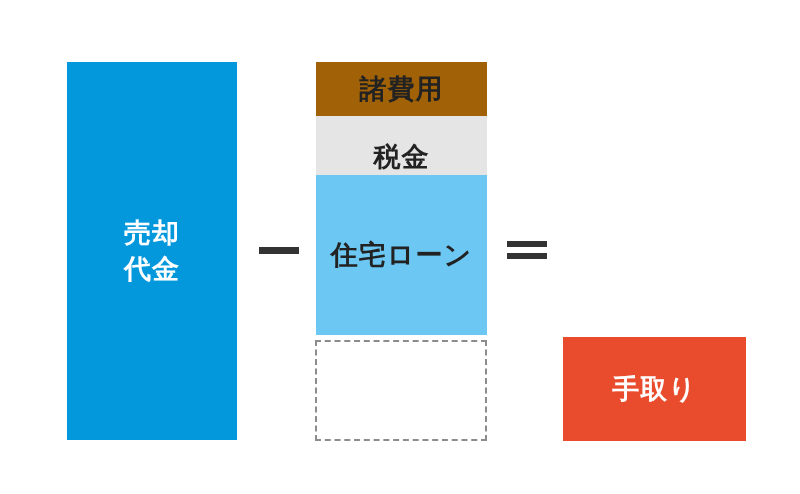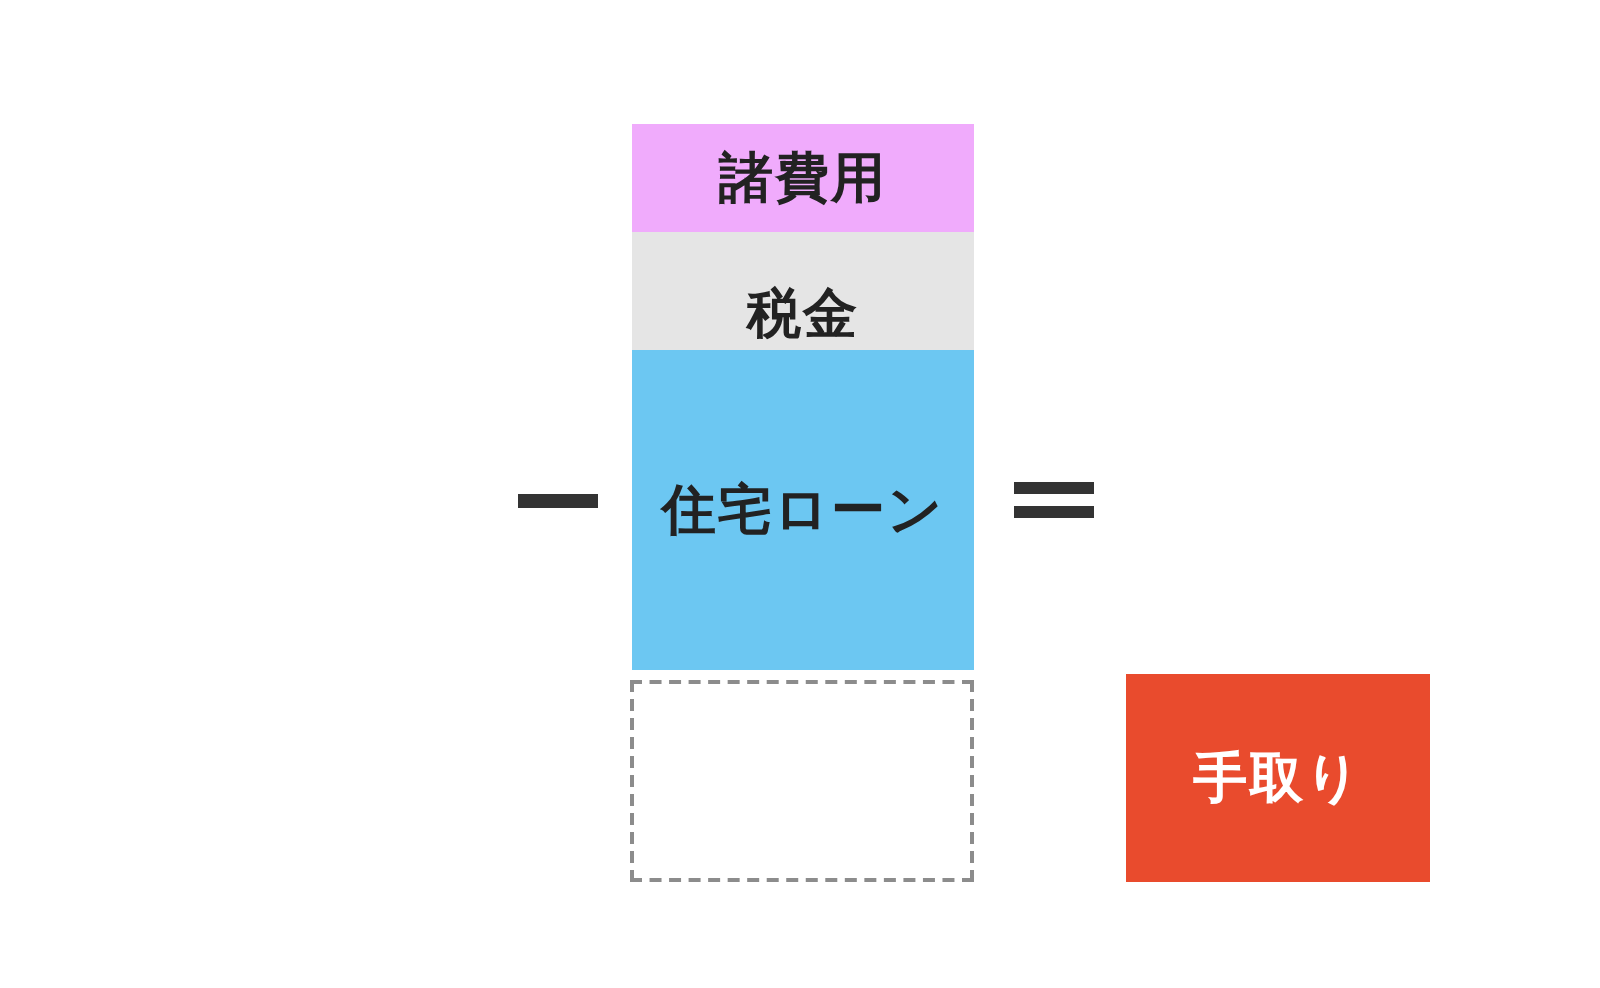--- a/index.html
+++ b/index.html
@@ -38,39 +38,45 @@
   .minuend { left: 67px; top: 62px; width: 170px; height: 378px; }
 
   
   .seg-expenses { left: 316px; top: 62px;  width: 171px; height: 54px; }
   .seg-tax      { left: 316px; top: 116px; width: 171px; height: 59px; align-items: flex-end; }
   .seg-loan     { left: 316px; top: 175px; width: 171px; height: 160px; }
   .placeholder  { left: 315px; top: 340px; width: 172px; height: 101px;
                   border: 2px dashed #8c8c8c; background: transparent; }
 
   
-  .result { left: 563px; top: 337px; width: 152px; height: 104px; }
+  .result { left: 563px; top: 337px; width: 183px; height: 104px; }
 
   
   .op { position: absolute; }
   .minus-bar { left: 259px; top: 247px; width: 40px; height: 7px; background: #333333; }
   .equals-bar-top    { left: 507px; top: 241px; width: 40px; height: 6px; background: #333333; }
   .equals-bar-bottom { left: 507px; top: 253px; width: 40px; height: 6px; background: #333333; }
 </style>
 </head>
 <body>
 
 <div class="canvas">
 
+  <div class="box minuend" style="background-color: rgb(3, 152, 220);">
+    <div class="label label-light">
+      <span class="line">売却</span>
+      <span class="line">代金</span>
+    </div>
+  </div>
 
   <div role="img" aria-label="−">
     <div class="op minus-bar"></div>
   </div>
 
-  <div class="box seg-expenses" style="background-color: #f0abfc;">
+  <div class="box seg-expenses" style="background-color: #a16207;">
     <span class="label label-dark">諸費用</span>
   </div>
 
   <div class="box seg-tax" style="background-color: rgb(229, 229, 229);">
     <span class="label label-dark">税金</span>
   </div>
 
   <div class="box seg-loan" style="background-color: rgb(108, 199, 242);">
     <div class="label label-dark">
       <span class="line">住宅ローン</span>

